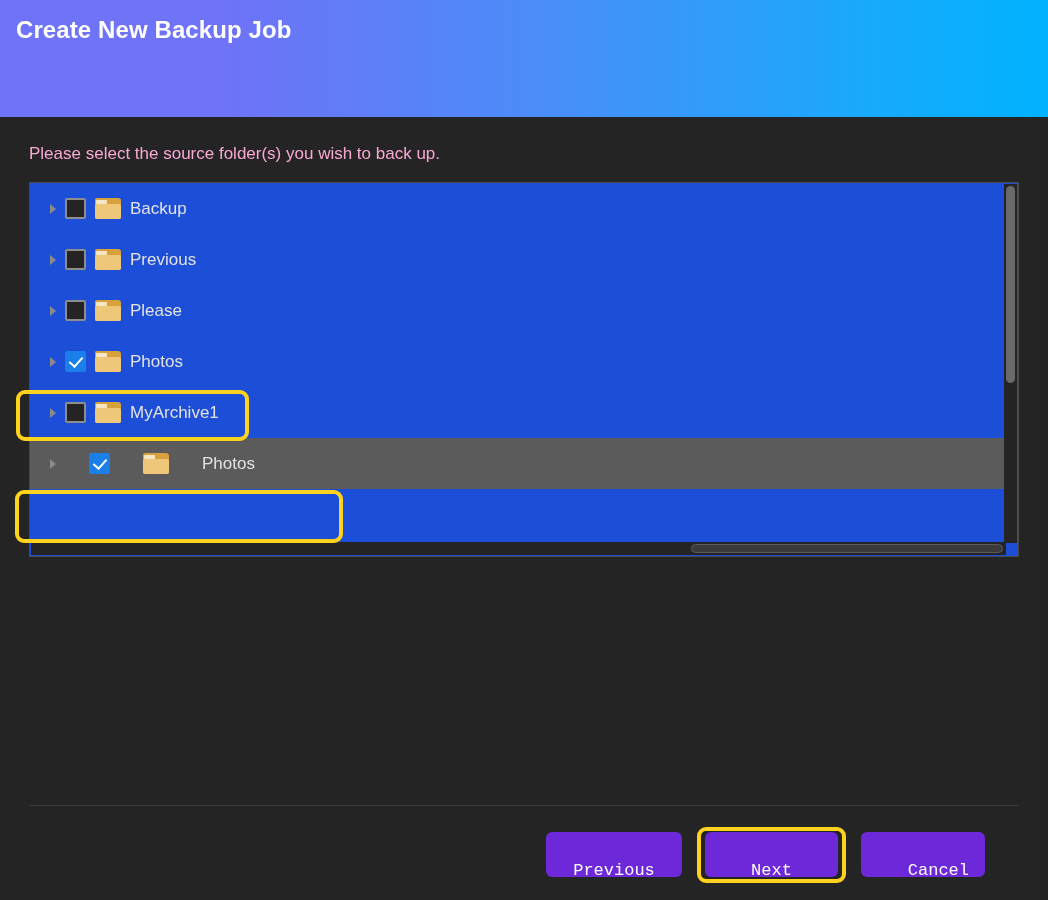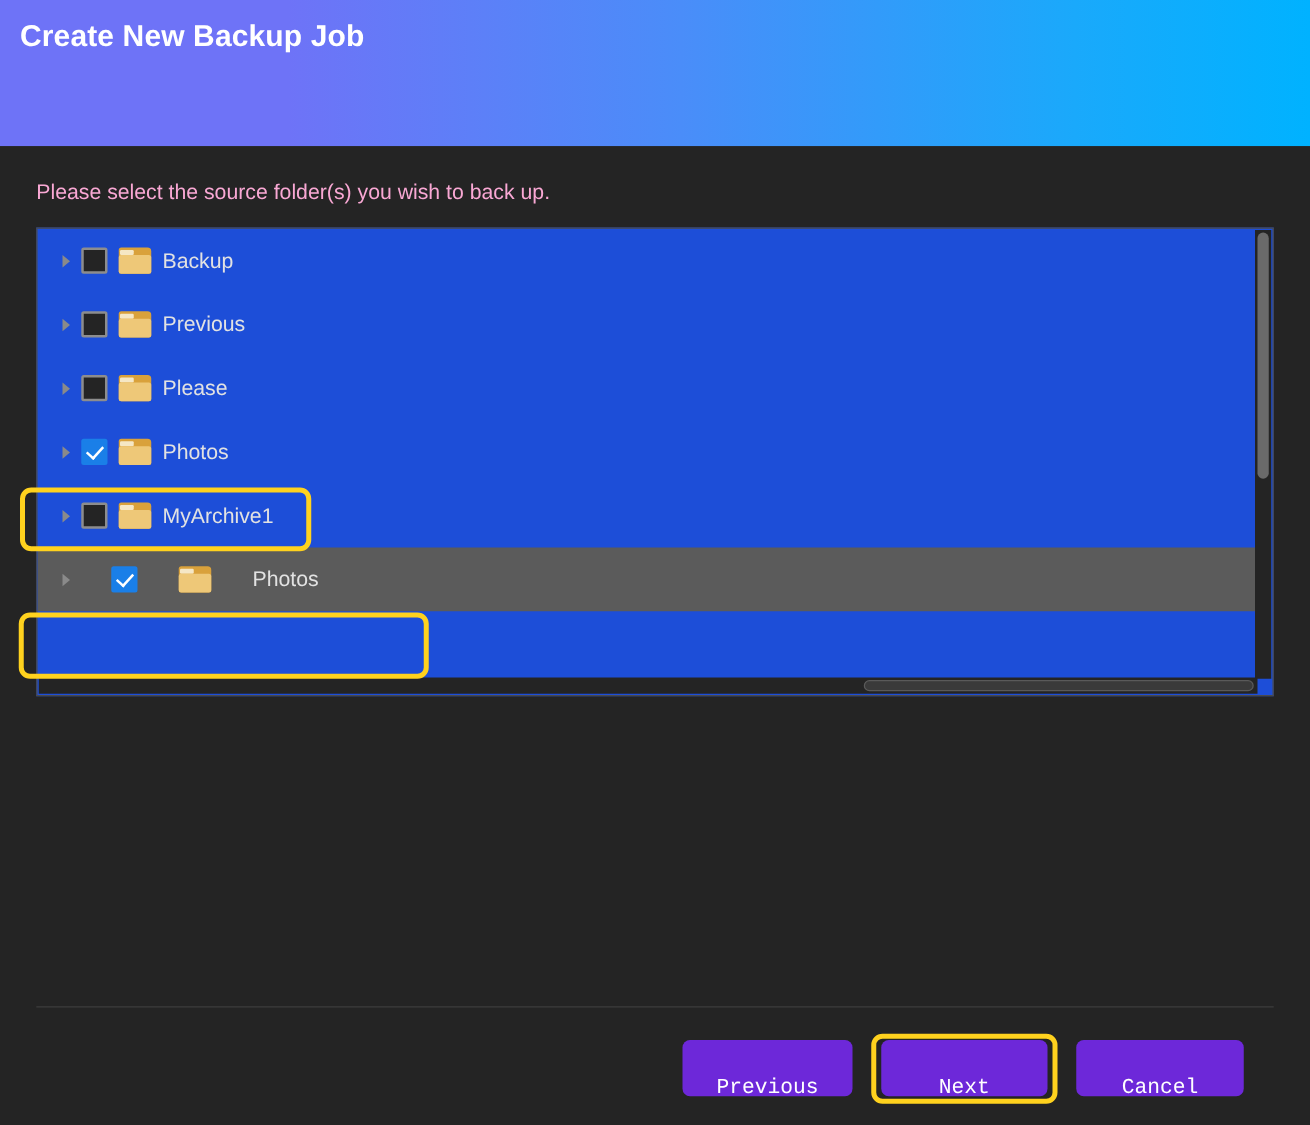--- a/index.html
+++ b/index.html
@@ -274,21 +274,21 @@
     font-family: Liberation Mono, monospace;
     font-size: 17px;
     cursor: pointer;
     line-height: 45px;
     text-align: center;
     padding: 16px;
   }
 
   #btn-previous { left: 546px; width: 136px; }
   #btn-next     { left: 705px; width: 133px; }
-  #btn-cancel   { left: 861px; width: 134px; }
+  #btn-cancel   { left: 861px; width: 124px; text-align: right; }
 </style>
 </head>
 <body>
 
 <div class="app-window">
 
   <div class="title-bar">
     <div class="title-bar-text">Create New Backup Job</div>
   </div>
 

